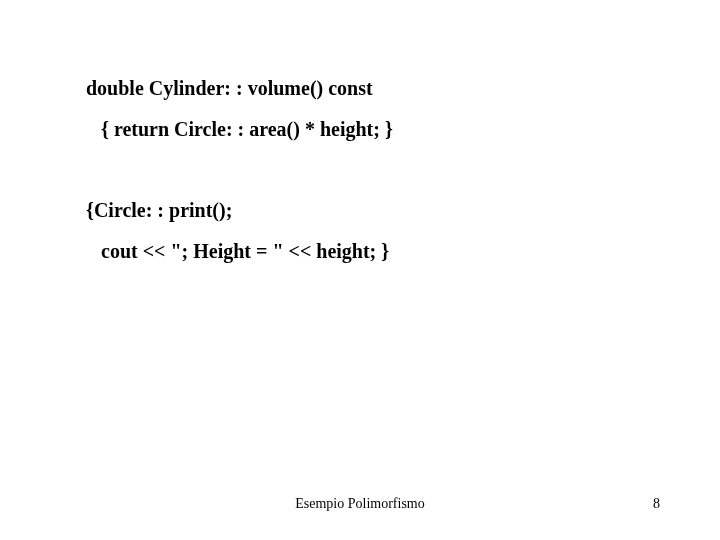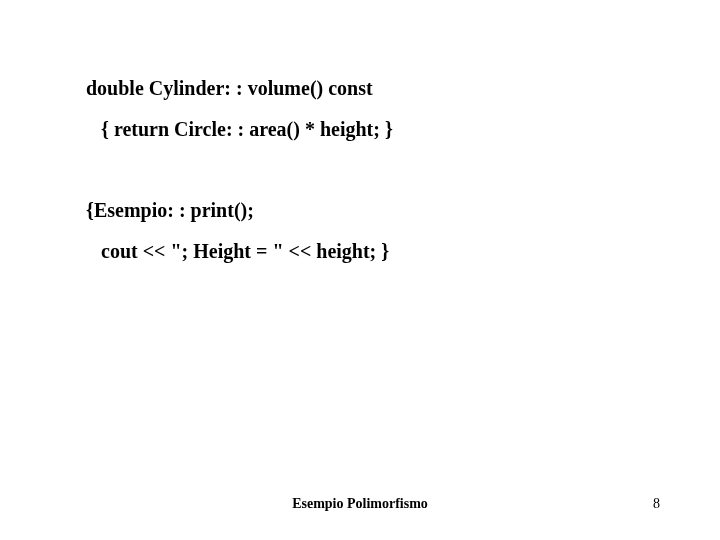--- a/index.html
+++ b/index.html
@@ -35,37 +35,37 @@
   .blank {
     height: 24px;
   }
   .footer-center {
     position: absolute;
     bottom: 28px;
     left: 0;
     width: 720px;
     text-align: center;
     font-size: 14px;
-    font-weight: bold;
+    font-weight: normal;
   }
   .footer-right {
     position: absolute;
     bottom: 28px;
     right: 60px;
     font-size: 14px;
     font-weight: normal;
   }
 </style>
 </head>
 <body>
 
 <div class="slide">
   <div class="content">
     <p>double Cylinder: : volume() const</p>
     <p>   { return Circle: : area() * height; }</p>
     <div class="blank"></div>
-    <p>{Esempio: : print();</p>
+    <p>{Circle: : print();</p>
     <p>   cout &lt;&lt; "; Height = " &lt;&lt; height; }</p>
   </div>
 
   <div class="footer-center">Esempio Polimorfismo</div>
   <div class="footer-right">8</div>
 </div>
 
 </body></html>

